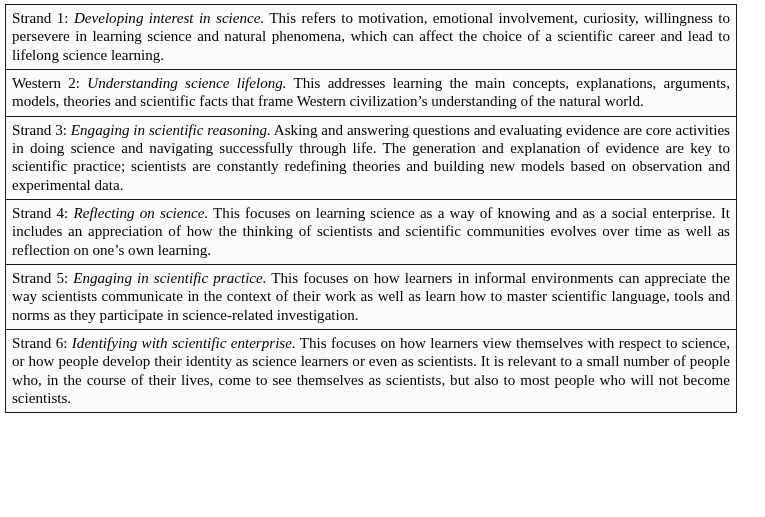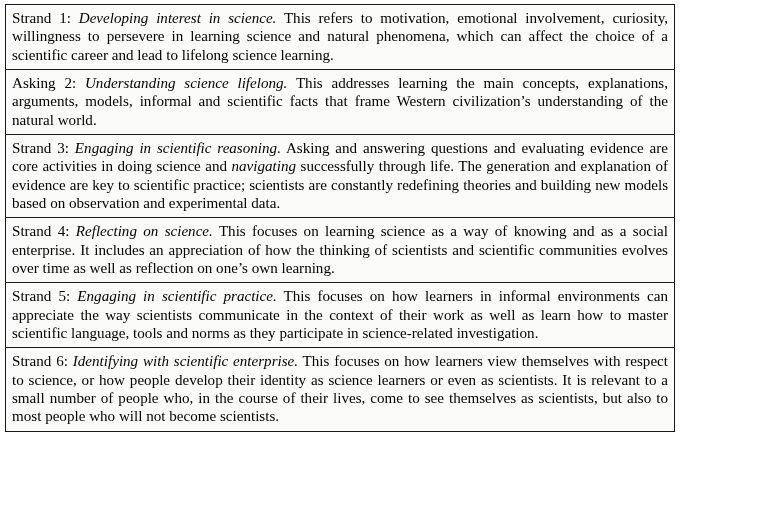--- a/index.html
+++ b/index.html
@@ -14,21 +14,21 @@
     color: #000000;
     overflow: hidden;
   }
   .table-wrap {
     width: 765px;
     height: 517px;
     box-sizing: border-box;
     padding: 4px 6px 4px 5px;
   }
   table.strands {
-    width: 670px;
+    width: 732px;
     border-collapse: collapse;
     table-layout: fixed;
     background: #fbfbfa;
   }
   table.strands td {
     border: 1px solid #1a1a1a;
     padding: 4px 6px 5px 6px;
     vertical-align: top;
     font-size: 15.1px;
     line-height: 1.215;
@@ -37,37 +37,36 @@
     hyphens: none;
     background: #fbfbf9;
   }
   .label {
     font-weight: normal;
   }
   .title {
     font-style: italic;
   }
   .em {
-    font-style: italic;
   }
   .cell-text {
     display: inline;
   }
 </style>
 </head>
 <body>
 
 <div class="table-wrap">
   <table class="strands">
     <tbody>
       <tr>
         <td><span class="label">Strand 1:</span> <span class="title">Developing interest in science.</span><span class="cell-text"> This refers to motivation, emotional involvement, curiosity, willingness to persevere in learning science and natural phenomena, which can affect the choice of a scientific career and lead to lifelong science learning.</span><span class="em"></span><span class="cell-text"></span></td>
       </tr>
       <tr>
-        <td><span class="label">Asking 2:</span> <span class="title">Understanding science lifelong.</span><span class="cell-text"> This addresses learning the main concepts, explanations, arguments, models, informal and scientific facts that frame Western civilization’s understanding of the natural world.</span><span class="em"></span><span class="cell-text"></span></td>
+        <td><span class="label">Western 2:</span> <span class="title">Understanding science lifelong.</span><span class="cell-text"> This addresses learning the main concepts, explanations, arguments, models, theories and scientific facts that frame Western civilization’s understanding of the natural world.</span><span class="em"></span><span class="cell-text"></span></td>
       </tr>
       <tr>
         <td><span class="label">Strand 3:</span> <span class="title">Engaging in scientific reasoning.</span><span class="cell-text"> Asking and answering questions and evaluating evidence are core activities in doing science and </span><span class="em">navigating</span><span class="cell-text"> successfully through life. The generation and explanation of evidence are key to scientific practice; scientists are constantly redefining theories and building new models based on observation and experimental data.</span></td>
       </tr>
       <tr>
         <td><span class="label">Strand 4:</span> <span class="title">Reflecting on science.</span><span class="cell-text"> This focuses on learning science as a way of knowing and as a social enterprise. It includes an appreciation of how the thinking of scientists and scientific communities evolves over time as well as reflection on one’s own learning.</span><span class="em"></span><span class="cell-text"></span></td>
       </tr>
       <tr>
         <td><span class="label">Strand 5:</span> <span class="title">Engaging in scientific practice.</span><span class="cell-text"> This focuses on how learners in informal environments can appreciate the way scientists communicate in the context of their work as well as learn how to master scientific language, tools and norms as they participate in science-related investigation.</span><span class="em"></span><span class="cell-text"></span></td>
       </tr>

